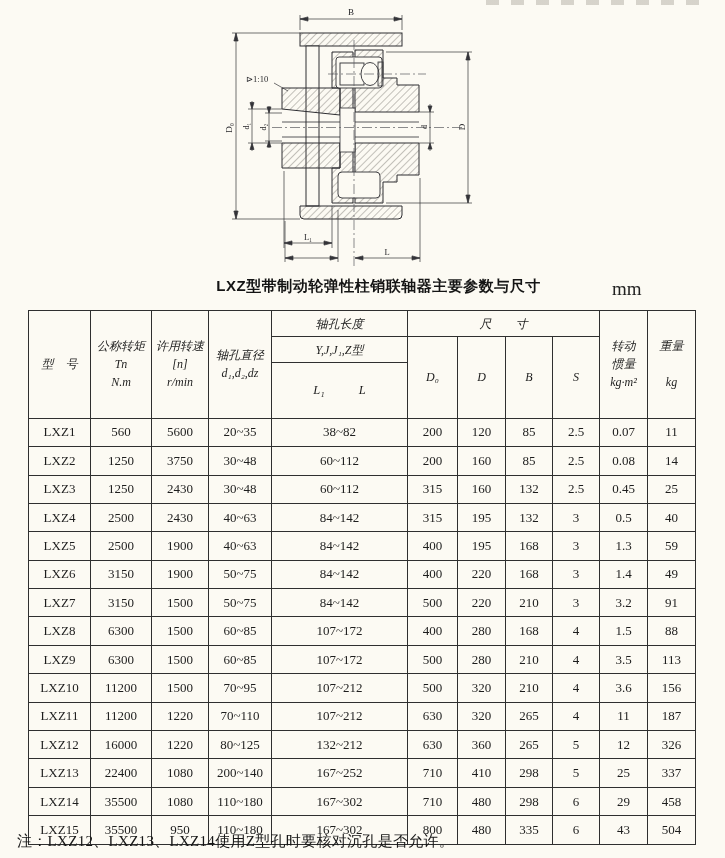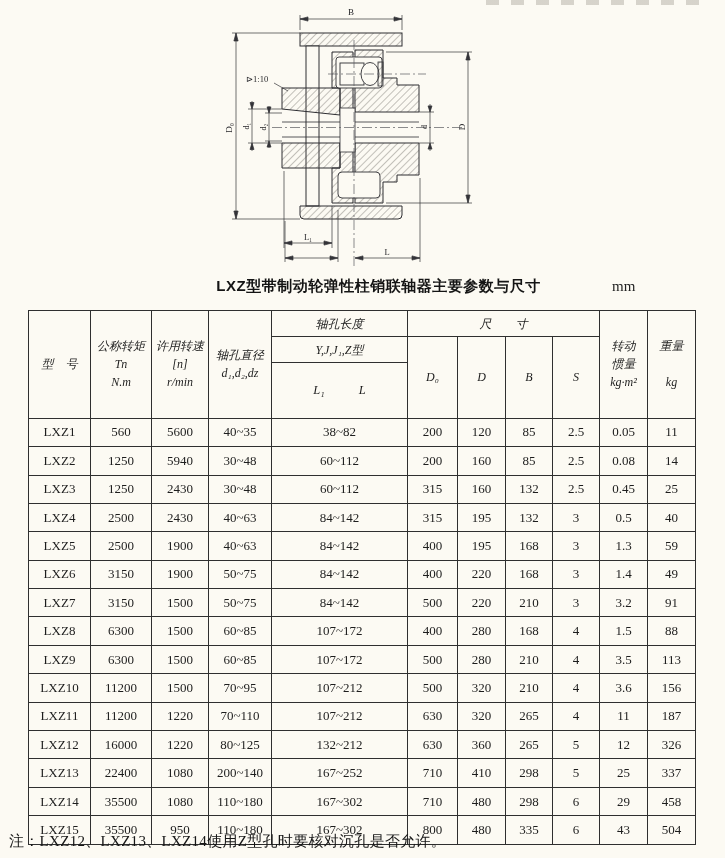--- a/index.html
+++ b/index.html
@@ -13,33 +13,33 @@
   
   .drawing{position:absolute;left:222px;top:0;width:283px;height:270px;}
   .drawing svg{display:block;}
   .drawing text{font-family:"Liberation Serif","DejaVu Serif",serif;fill:#26262a;}
 
   
   .title-row{position:absolute;left:0;top:277px;width:725px;height:22px;}
   .doc-title{position:absolute;left:0;width:725px;text-align:center;padding-left:16px;
              font-family:"Liberation Sans","DejaVu Sans",sans-serif;
              font-weight:600;font-size:15px;letter-spacing:.5px;color:#141414;}
-  .unit{position:absolute;left:612px;top:1px;font-size:15px;color:#222;}
+  .unit{position:absolute;left:612px;top:1px;font-size:19px;color:#222;}
 
   
   table.params{position:absolute;left:28px;top:310px;width:667px;border-collapse:collapse;
                table-layout:fixed;border:1.5px solid #2a2a2a;}
   .params th,.params td{border:1px solid #2f2f2f;text-align:center;vertical-align:middle;
                padding:0;font-weight:normal;color:#1d1d1d;overflow:hidden;}
   .params thead th{font-size:12px;line-height:1.5;white-space:pre-line;font-style:italic;}
   .params thead .hr1{height:26px;} .params thead .hr2{height:26px;} .params thead .hr3{height:27px;}
   .params tbody td{height:27.4px;font-size:13px;}
   .l1l-cell{display:flex;justify-content:center;gap:34px;font-size:12.5px;}
 
-  .footnote{position:absolute;left:9px;top:832px;font-size:15px;color:#161616;letter-spacing:.3px;}
+  .footnote{position:absolute;left:17px;top:832px;font-size:15px;color:#161616;letter-spacing:.3px;}
 </style>
 </head>
 <body>
 
 <div class="page">
 
   <div class="artifact"></div>
 
   <div class="drawing">
     <svg viewBox="0 0 283 270" width="283" height="270">
@@ -204,33 +204,33 @@
             <span>L</span>
           </span>
         </th>
       </tr>
     </thead>
     <tbody>
       <tr>
           <td>LXZ1</td>
           <td>560</td>
           <td>5600</td>
-          <td>40~35</td>
+          <td>20~35</td>
           <td>38~82</td>
           <td>200</td>
           <td>120</td>
           <td>85</td>
           <td>2.5</td>
-          <td>0.05</td>
+          <td>0.07</td>
           <td>11</td>
         </tr>
         <tr>
           <td>LXZ2</td>
           <td>1250</td>
-          <td>5940</td>
+          <td>3750</td>
           <td>30~48</td>
           <td>60~112</td>
           <td>200</td>
           <td>160</td>
           <td>85</td>
           <td>2.5</td>
           <td>0.08</td>
           <td>14</td>
         </tr>
         <tr>

